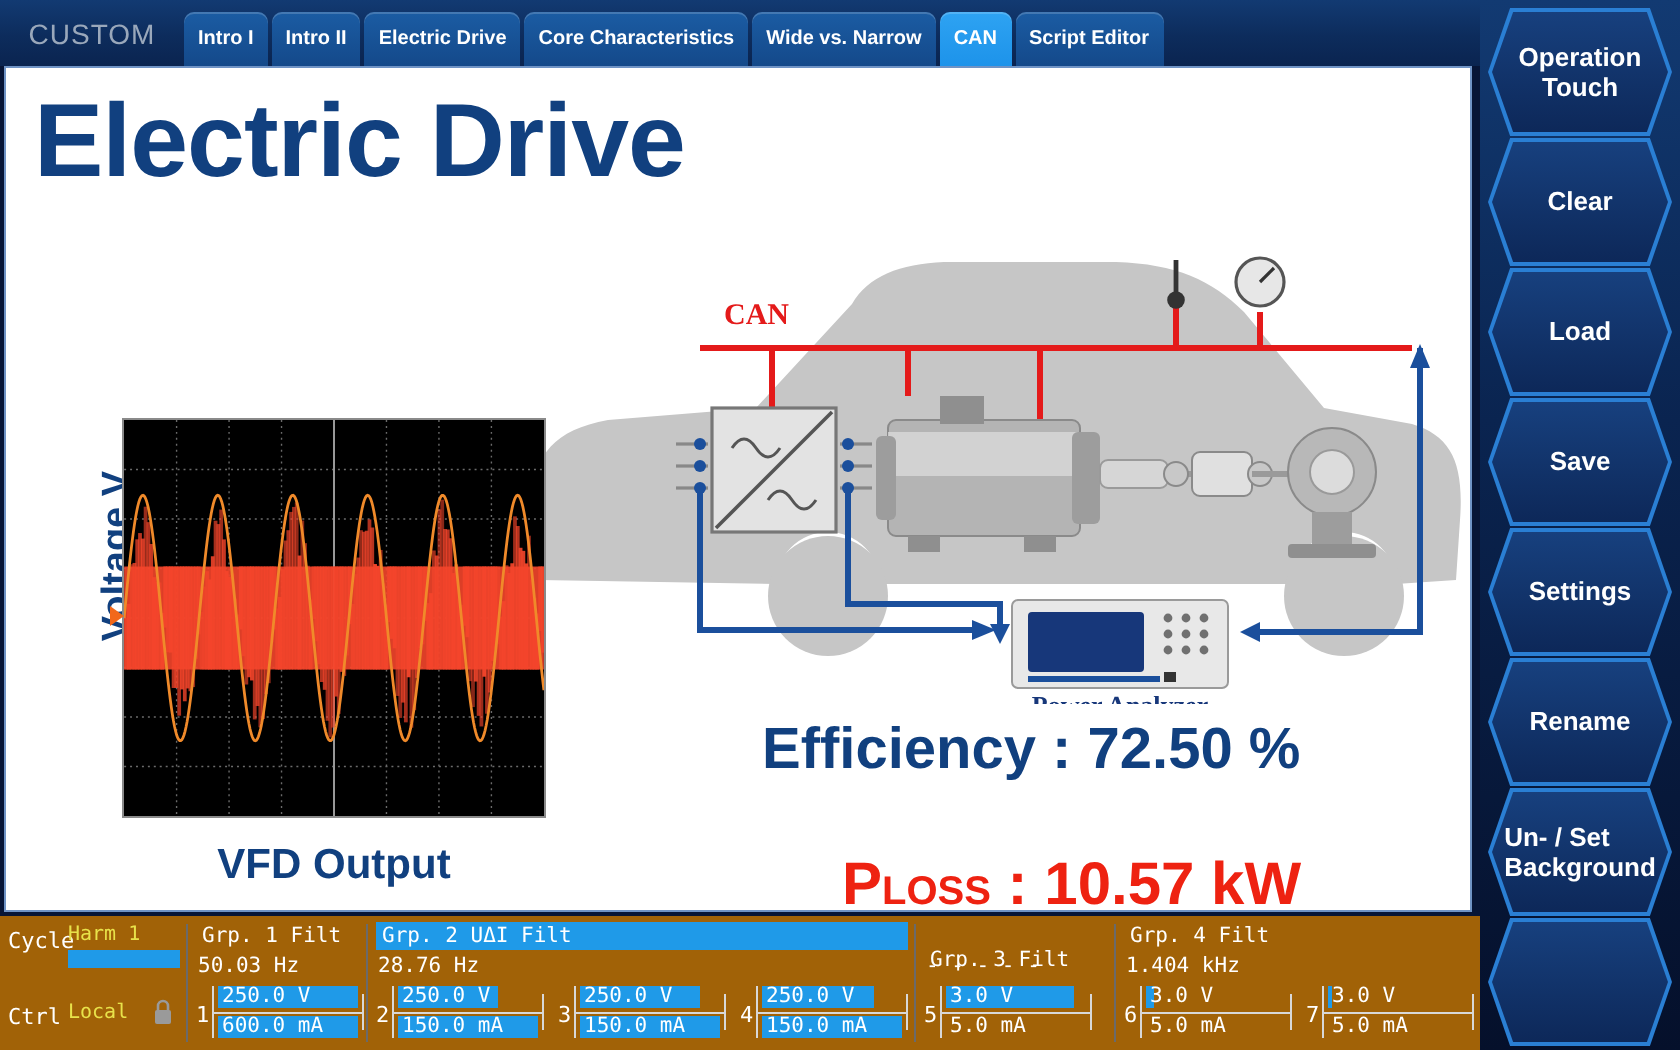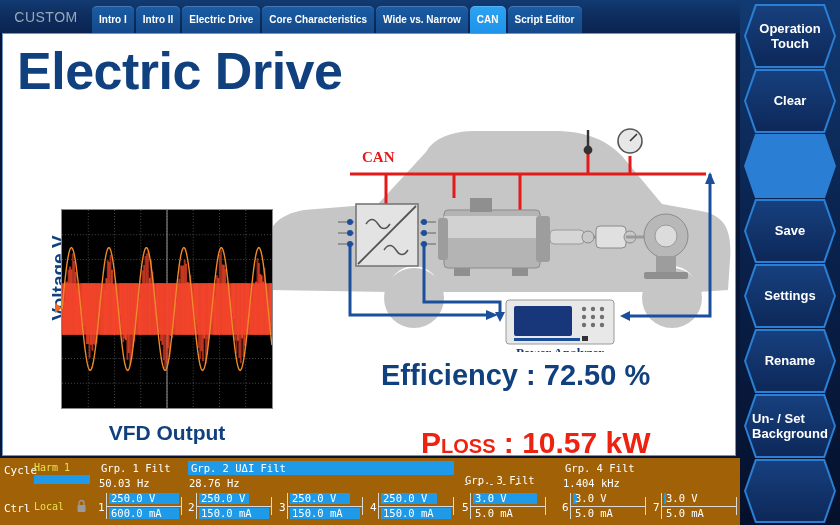--- a/index.html
+++ b/index.html
@@ -434,20 +434,23 @@
           </div>
         </div>
         <div class="hexwrap" style="top: 69px;">
           <div class="hexborder"></div>
           <div class="hexface">
             <span>Clear</span>
           </div>
         </div>
         <div class="hexwrap" style="top: 134px;">
           <div class="hexborder"></div>
+          <div class="hexface">
+            <span>Load</span>
+          </div>
         </div>
         <div class="hexwrap" style="top: 199px;">
           <div class="hexborder"></div>
           <div class="hexface">
             <span>Save</span>
           </div>
         </div>
         <div class="hexwrap" style="top: 264px;">
           <div class="hexborder"></div>
           <div class="hexface">

